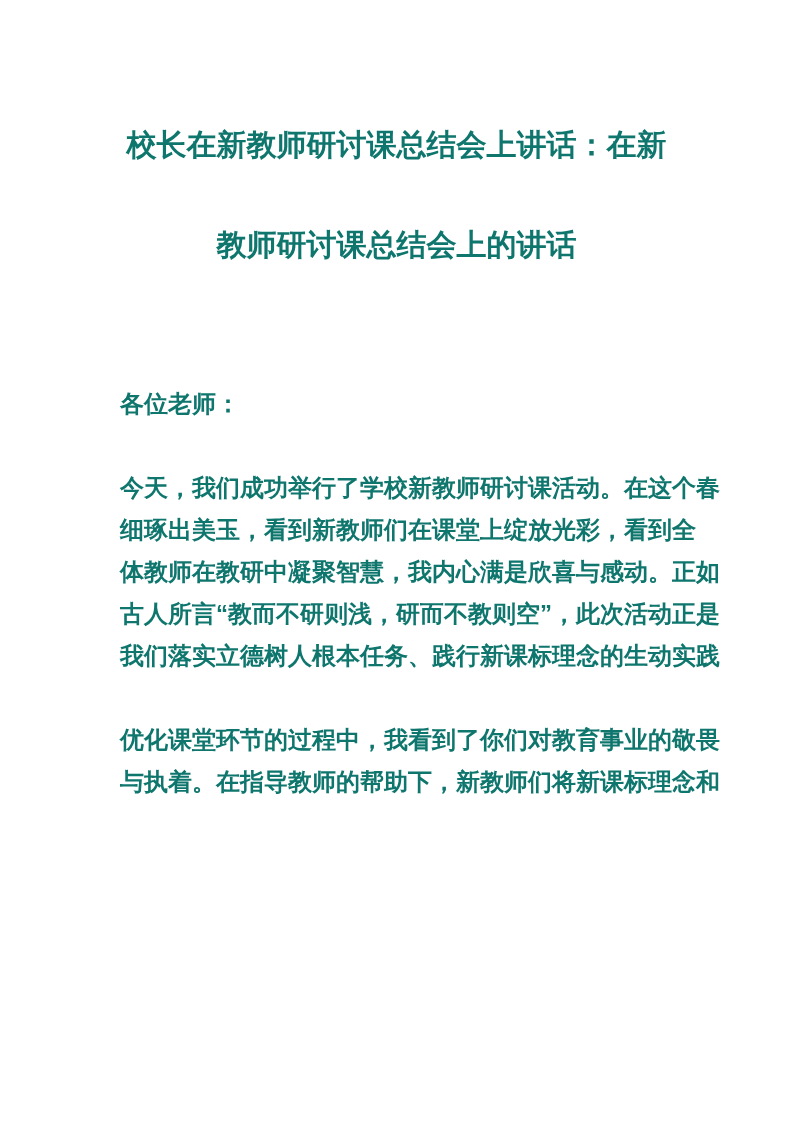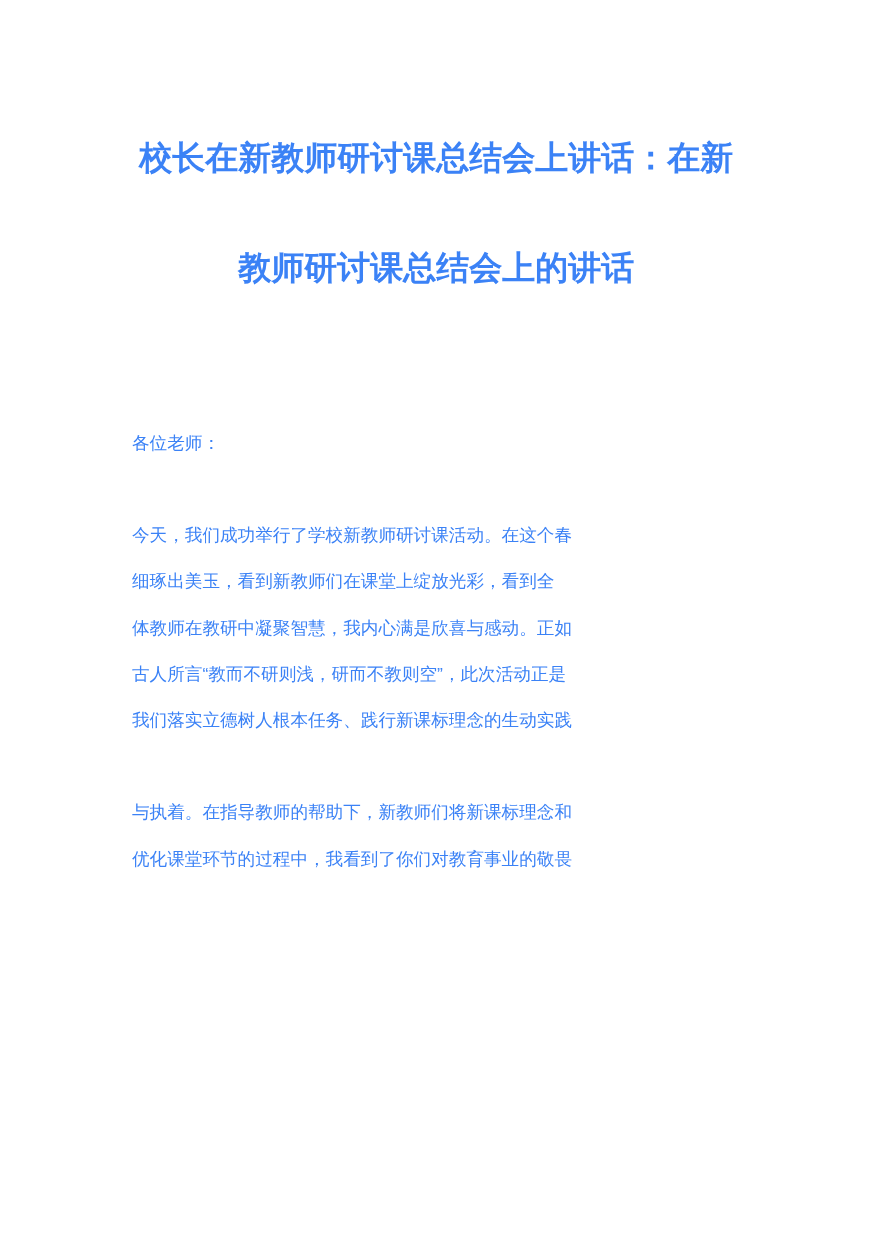--- a/index.html
+++ b/index.html
@@ -9,40 +9,40 @@
   }
   .page {
     position: relative;
     width: 793px;
     height: 830px;
     background: #ffffff;
     box-sizing: border-box;
     padding: 95px 120px 0 120px;
     overflow: hidden;
     font-family: "Liberation Sans", "DejaVu Sans", sans-serif;
-    color: #3b82f6;
+    color: #0f766e;
   }
   .doc-title {
     margin: 0 0 88px 0;
     padding: 0;
     font-size: 30px;
     font-weight: 700;
     line-height: 100px;
     text-align: center;
     letter-spacing: 0px;
   }
   .title-line {
     display: block;
     white-space: nowrap;
   }
   .para {
     margin: 0 0 42px 0;
     padding: 0;
-    font-size: 16px;
-    font-weight: 400;
+    font-size: 24px;
+    font-weight: 700;
     line-height: 42px;
     text-align: left;
   }
   .body-line {
     display: block;
     white-space: nowrap;
   }
 </style>
 </head>
 <body>
@@ -61,17 +61,17 @@
 
   <p class="para">
     <span class="body-line">今天，我们成功举行了学校新教师研讨课活动。在这个春</span>
     <span class="body-line">细琢出美玉，看到新教师们在课堂上绽放光彩，看到全</span>
     <span class="body-line">体教师在教研中凝聚智慧，我内心满是欣喜与感动。正如</span>
     <span class="body-line">古人所言“教而不研则浅，研而不教则空”，此次活动正是</span>
     <span class="body-line">我们落实立德树人根本任务、践行新课标理念的生动实践</span>
   </p>
 
   <p class="para">
+    <span class="body-line">优化课堂环节的过程中，我看到了你们对教育事业的敬畏</span>
     <span class="body-line">与执着。在指导教师的帮助下，新教师们将新课标理念和</span>
-    <span class="body-line">优化课堂环节的过程中，我看到了你们对教育事业的敬畏</span>
   </p>
 
 </div>
 
 </body></html>

